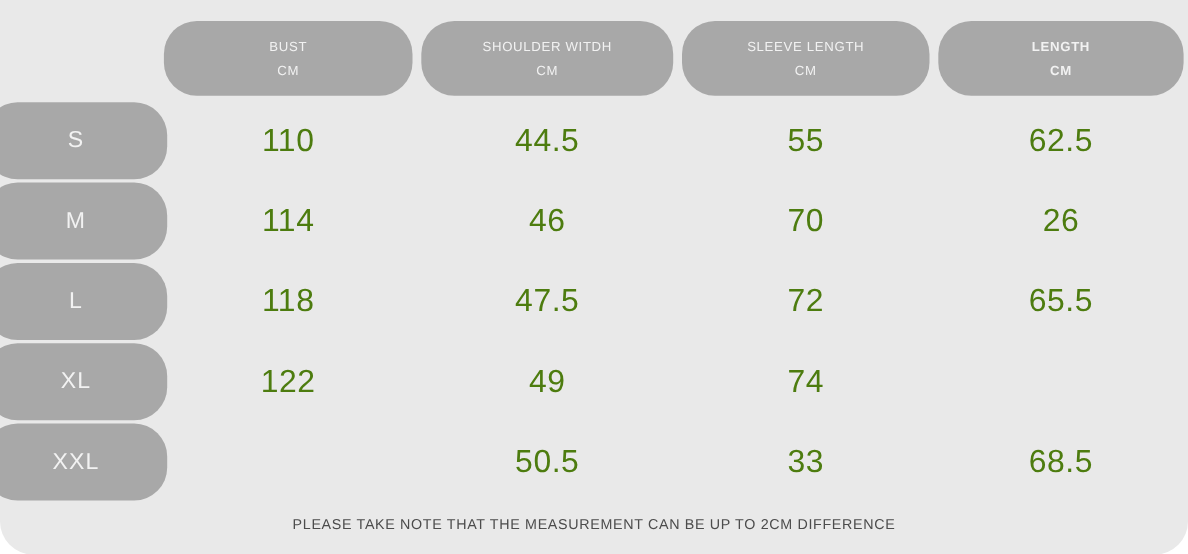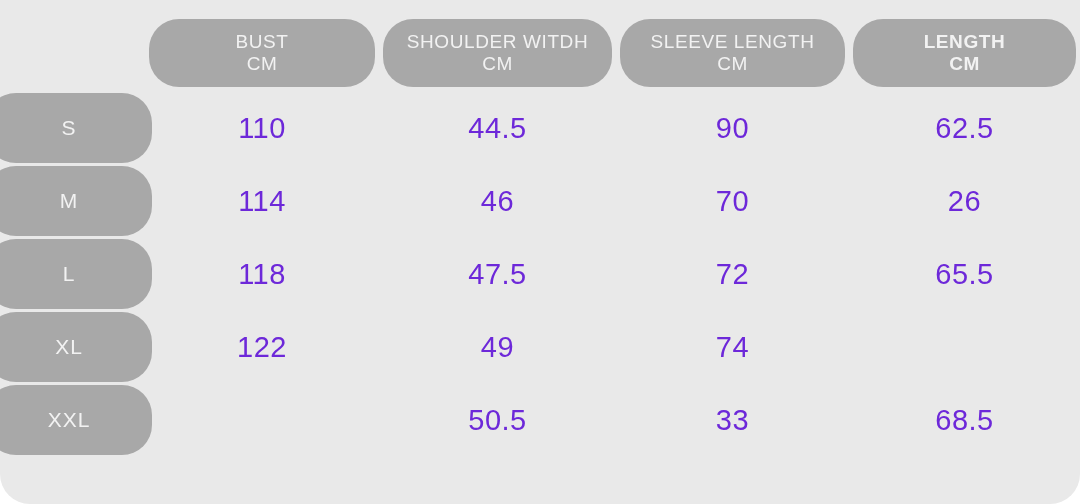--- a/index.html
+++ b/index.html
@@ -36,21 +36,21 @@
     position: absolute;
     top: 19px;
     height: 68px;
     background: #a8a8a8;
     border-radius: 30px;
     color: #f2f2f2;
     display: flex;
     flex-direction: column;
     align-items: center;
     justify-content: center;
-    font-size: 19px;
+    font-size: 12px;
     line-height: 22px;
     letter-spacing: 0.6px;
     text-align: center;
   }
   .hcol0 { left: 149px; width: 226px; }
   .hcol1 { left: 383px; width: 229px; }
   .hcol2 { left: 620px; width: 225px; }
   .hcol3 { left: 853px; width: 223px; font-weight: bold; }
 
   .size-pill {
@@ -73,21 +73,21 @@
   .row3 { top: 312px; }
   .row4 { top: 385px; }
 
   .cell {
     position: absolute;
     height: 70px;
     display: flex;
     align-items: center;
     justify-content: center;
     font-size: 29px;
-    color: #6d28d9;
+    color: #4d7c0f;
     letter-spacing: 0.5px;
   }
   .ccol0 { left: 149px; width: 226px; }
   .ccol1 { left: 383px; width: 229px; }
   .ccol2 { left: 620px; width: 225px; }
   .ccol3 { left: 853px; width: 223px; }
 
   .note {
     position: absolute;
     top: 469px;
@@ -119,21 +119,21 @@
     <span>CM</span>
   </div>
   <div class="header-pill hcol3">
     <span>LENGTH</span>
     <span>CM</span>
   </div>
 
   <div class="size-pill row0">S</div>
   <div class="cell row0 ccol0">110</div>
   <div class="cell row0 ccol1">44.5</div>
-  <div class="cell row0 ccol2">90</div>
+  <div class="cell row0 ccol2">55</div>
   <div class="cell row0 ccol3">62.5</div>
 
   <div class="size-pill row1">M</div>
   <div class="cell row1 ccol0">114</div>
   <div class="cell row1 ccol1">46</div>
   <div class="cell row1 ccol2">70</div>
   <div class="cell row1 ccol3">26</div>
 
   <div class="size-pill row2">L</div>
   <div class="cell row2 ccol0">118</div>
@@ -144,14 +144,15 @@
   <div class="size-pill row3">XL</div>
   <div class="cell row3 ccol0">122</div>
   <div class="cell row3 ccol1">49</div>
   <div class="cell row3 ccol2">74</div>
 
   <div class="size-pill row4">XXL</div>
   <div class="cell row4 ccol1">50.5</div>
   <div class="cell row4 ccol2">33</div>
   <div class="cell row4 ccol3">68.5</div>
 
+  <div class="note">PLEASE TAKE NOTE THAT THE MEASUREMENT CAN BE UP TO 2CM DIFFERENCE</div>
 
 </div>
 
 </body></html>

